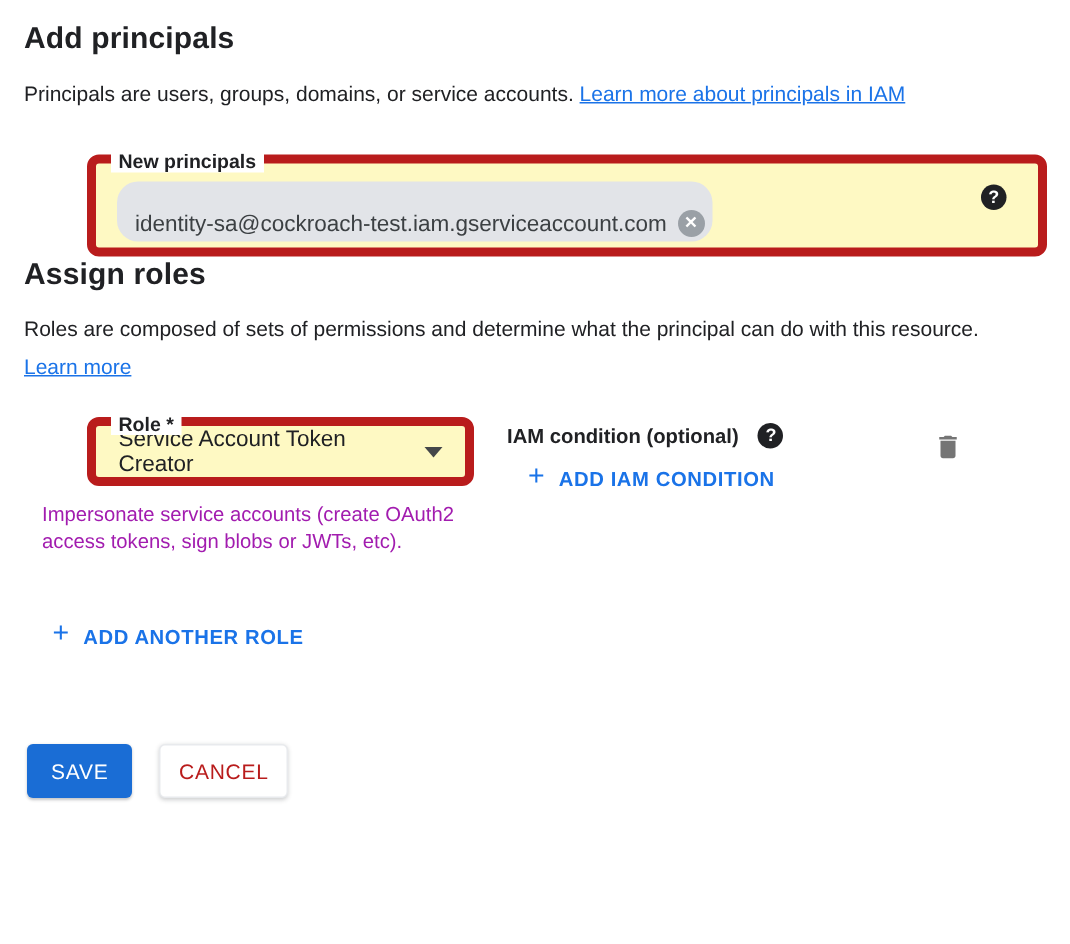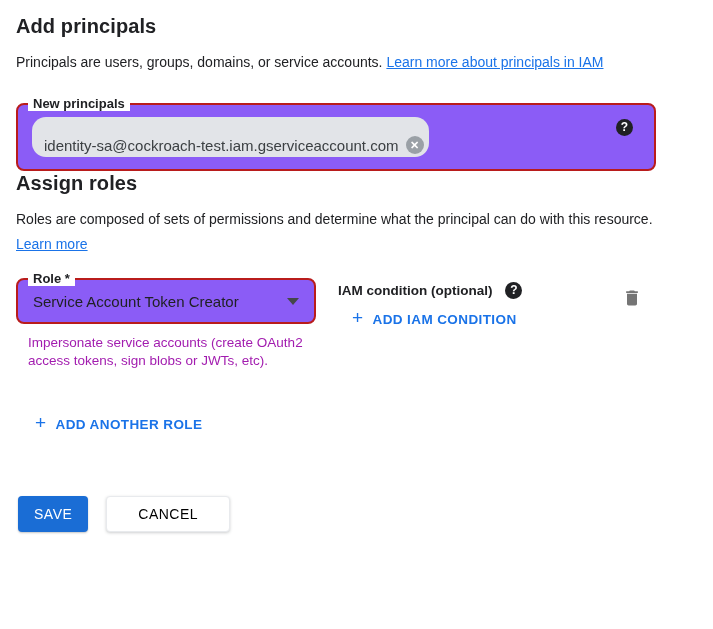--- a/index.html
+++ b/index.html
@@ -30,23 +30,24 @@
   }
   a.inline-link {
     color: #1a73e8;
     text-decoration: underline;
     cursor: pointer;
   }
 
   
   .outlined-field {
     position: relative;
-    border: 2px solid #b91c1c;
+    border: 6px solid #b91c1c;
     border-radius: 8px;
-    background: #8b5cf6;
+    background: #fef9c3;
+    margin-left: 42px;
   }
   .outlined-field .field-label {
     position: absolute;
     top: -9px;
     left: 10px;
     background: #fff;
     padding: 0 5px;
     font-size: 13px;
     font-weight: 700;
     color: #202124;
@@ -190,23 +191,23 @@
   }
   .btn-primary {
     background: #1a6dd5;
     color: #ffffff;
     border: none;
     padding: 0 16px;
     box-shadow: 0 1px 2px rgba(60,64,67,0.3);
   }
   .btn-secondary {
     background: #ffffff;
-    color: #000000;
+    color: #b91c1c;
     border: 1px solid #e8eaed;
-    padding: 0 31px;
+    padding: 0 12px;
     box-shadow: 0 1px 3px rgba(60,64,67,0.25);
   }
 </style>
 </head>
 <body>
 
 <div class="container">
 
   <h1 class="section-title">Add principals</h1>
 

